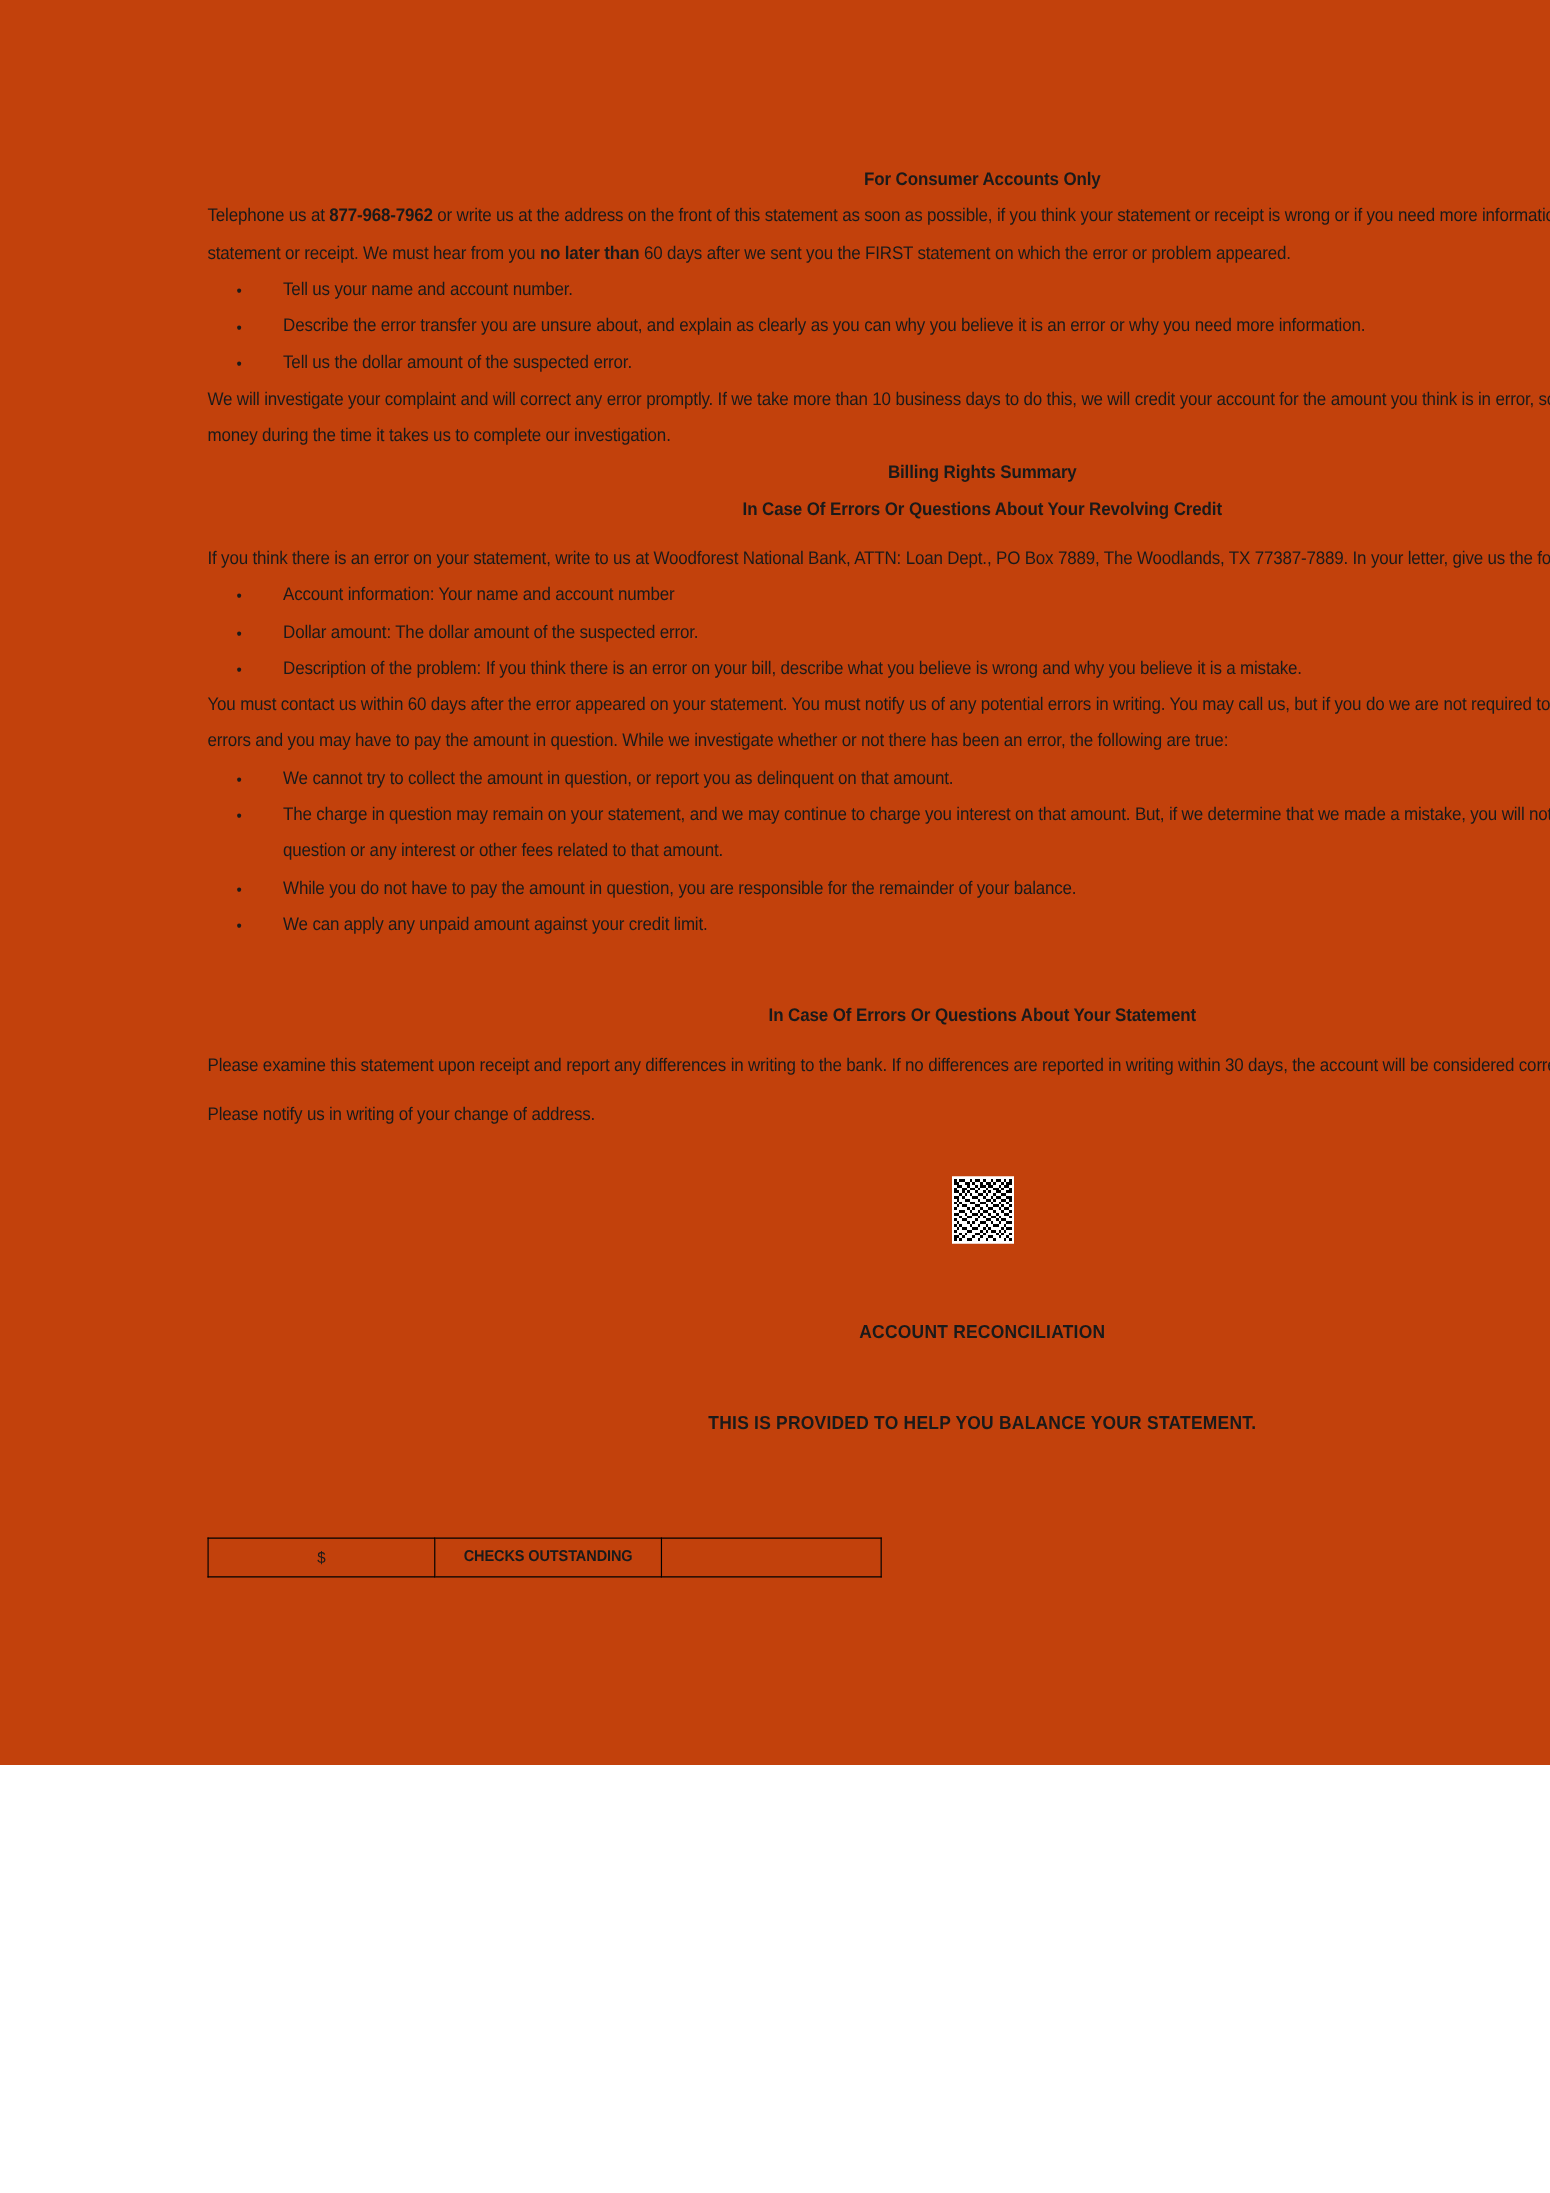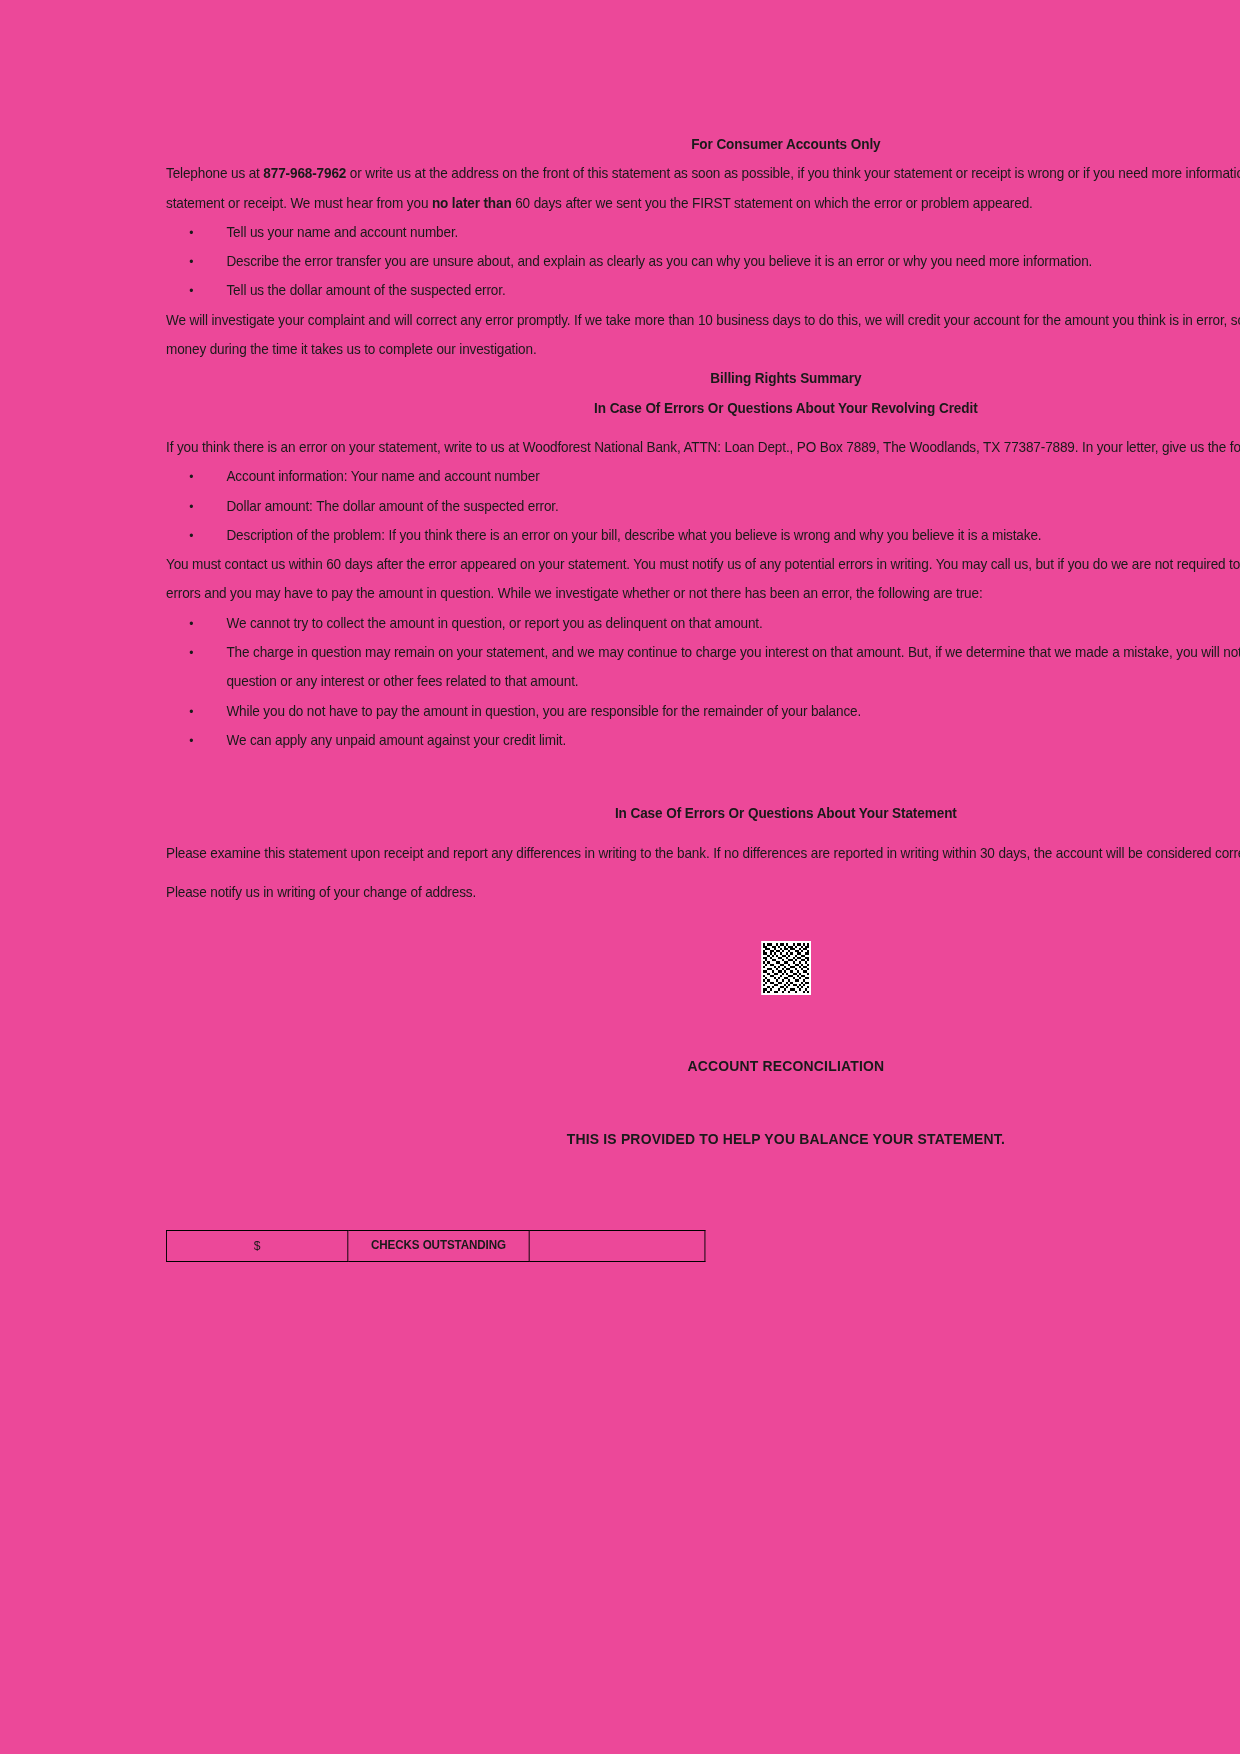--- a/index.html
+++ b/index.html
@@ -7,22 +7,22 @@
     padding: 0;
     background: #ffffff;
   }
   body {
     font-family: "Liberation Sans", sans-serif;
     color: #000000;
   }
   .page {
     position: relative;
     width: 1240px;
-    height: 1754px;
-    background: #ec4899;
+    height: 1412px;
+    background: #c2410c;
     overflow: hidden;
     box-sizing: border-box;
   }
   .content {
     position: absolute;
     left: 166px;
     top: 130px;
     width: 805px;
   }
 

